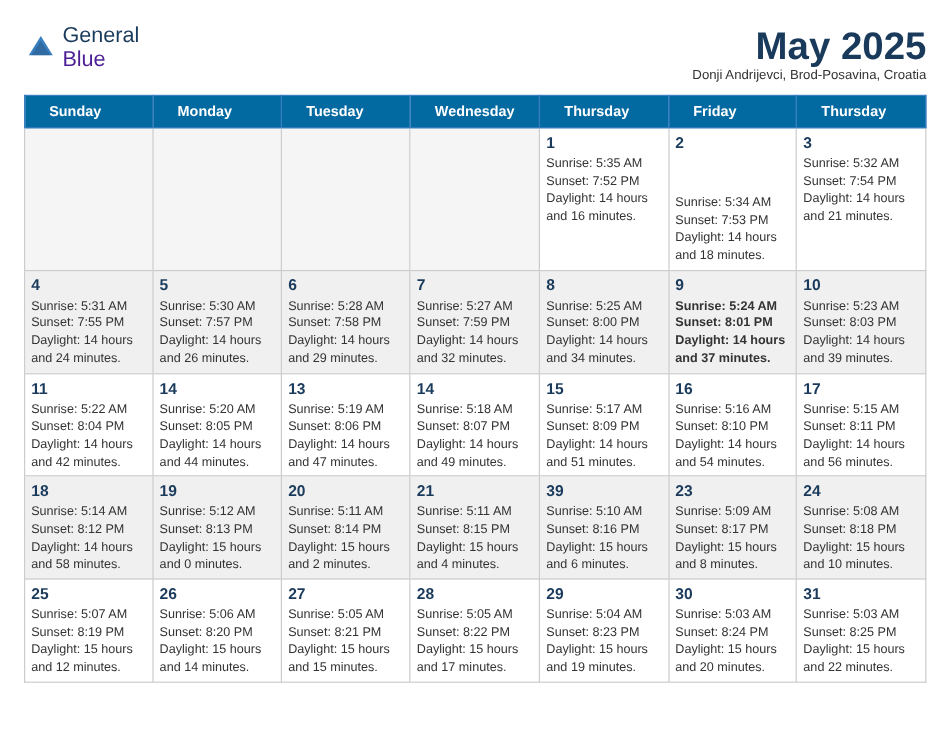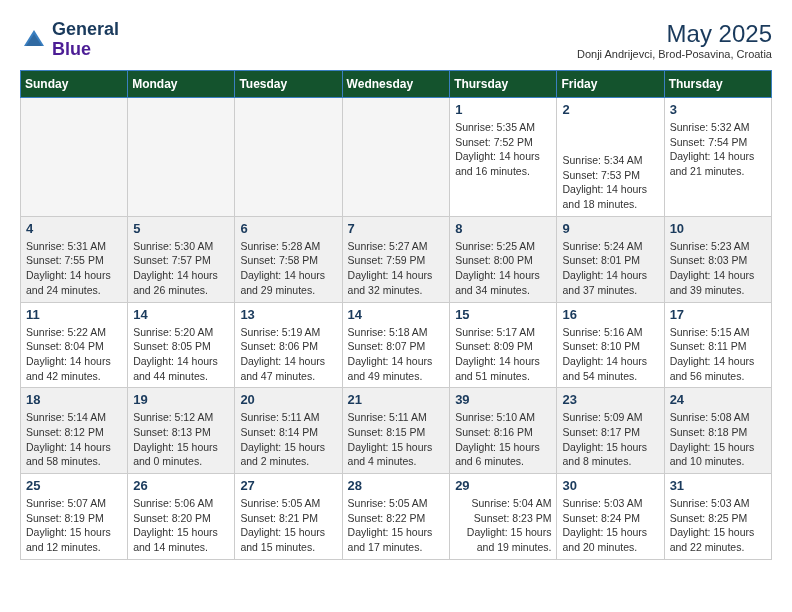--- a/index.html
+++ b/index.html
@@ -16,52 +16,52 @@
       align-items: flex-start;
       margin-bottom: 10px;
     }
     .logo {
       display: flex;
       align-items: center;
       gap: 4px;
     }
     .logo-text {
       font-size: 18px;
-      font-weight: bold;
+      font-weight: normal;
       color: #1a3a5c;
       line-height: 1.1;
     }
     .logo-blue {
       color: #4c1d95;
     }
     .logo-icon {
       width: 28px;
       height: 28px;
     }
     .title-block {
       text-align: right;
     }
     .month-title {
-      font-size: 24px;
-      font-weight: normal;
+      font-size: 32px;
+      font-weight: bold;
       color: #1a3a5c;
     }
     .location-title {
       font-size: 11px;
       color: #333;
     }
     .calendar {
       width: 100%;
       border-collapse: collapse;
       font-size: 11px;
     }
     .calendar th {
-      background-color: #14532d;
+      background-color: #0369a1;
       color: #fff;
-      padding: 6px 4px;
+      padding: 6px 20px;
       text-align: left;
       font-size: 12px;
       border: 1px solid #3a7fc1;
     }
     .calendar td {
       border: 1px solid #ccc;
       vertical-align: top;
       padding: 4px 5px;
       width: 108px;
       min-height: 80px;
@@ -178,21 +178,21 @@
         </td>
         <td class="shaded">
           <span class="day-num">8</span>
           <div class="day-info" style="white-space: pre-line;">Sunrise: 5:25 AM
 Sunset: 8:00 PM
 Daylight: 14 hours
 and 34 minutes.</div>
         </td>
         <td class="shaded">
           <span class="day-num">9</span>
-          <div class="day-info" style="white-space: pre-line;">Sunrise: 5:24 AM
+          <div class="day-info" style="white-space: pre-line; font-weight: bold;">Sunrise: 5:24 AM
 Sunset: 8:01 PM
 Daylight: 14 hours
 and 37 minutes.</div>
         </td>
         <td class="shaded">
           <span class="day-num">10</span>
           <div class="day-info" style="white-space: pre-line;">Sunrise: 5:23 AM
 Sunset: 8:03 PM
 Daylight: 14 hours
 and 39 minutes.</div>
@@ -324,21 +324,21 @@
         </td>
         <td>
           <span class="day-num">28</span>
           <div class="day-info" style="white-space: pre-line;">Sunrise: 5:05 AM
 Sunset: 8:22 PM
 Daylight: 15 hours
 and 17 minutes.</div>
         </td>
         <td>
           <span class="day-num">29</span>
-          <div class="day-info" style="white-space: pre-line; text-align: right;">Sunrise: 5:04 AM
+          <div class="day-info" style="white-space: pre-line;">Sunrise: 5:04 AM
 Sunset: 8:23 PM
 Daylight: 15 hours
 and 19 minutes.</div>
         </td>
         <td>
           <span class="day-num">30</span>
           <div class="day-info" style="white-space: pre-line;">Sunrise: 5:03 AM
 Sunset: 8:24 PM
 Daylight: 15 hours
 and 20 minutes.</div>

